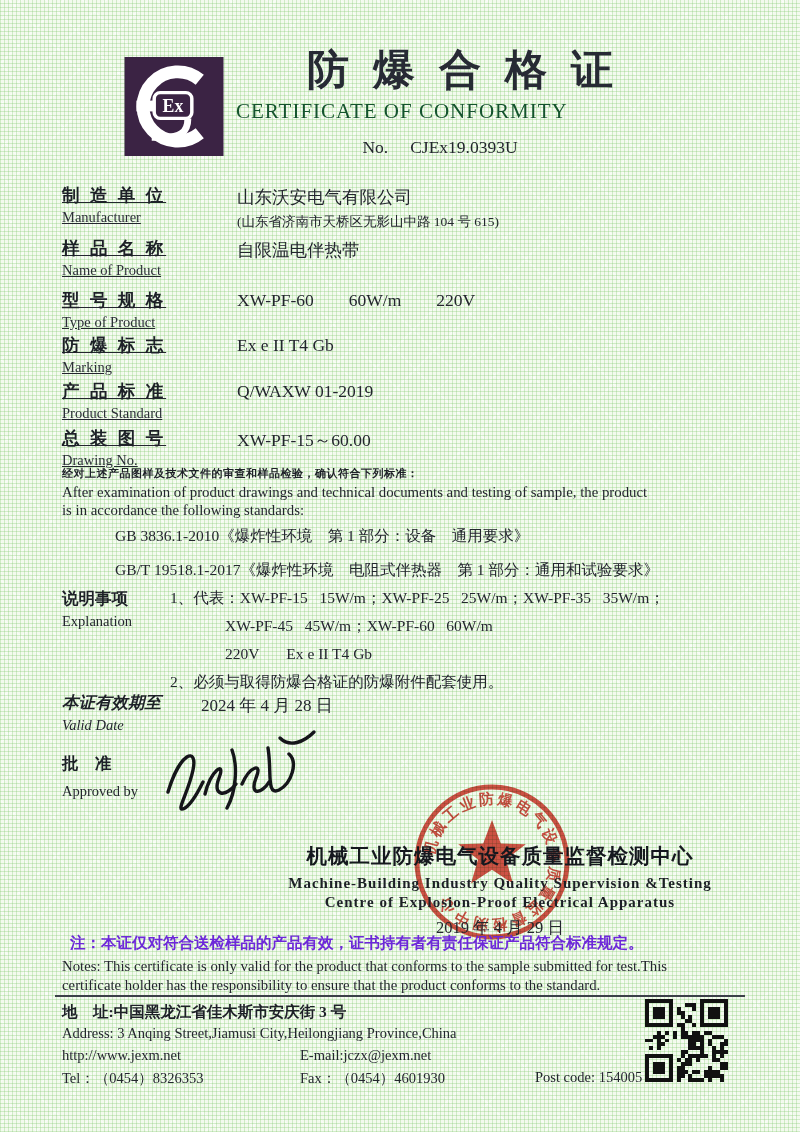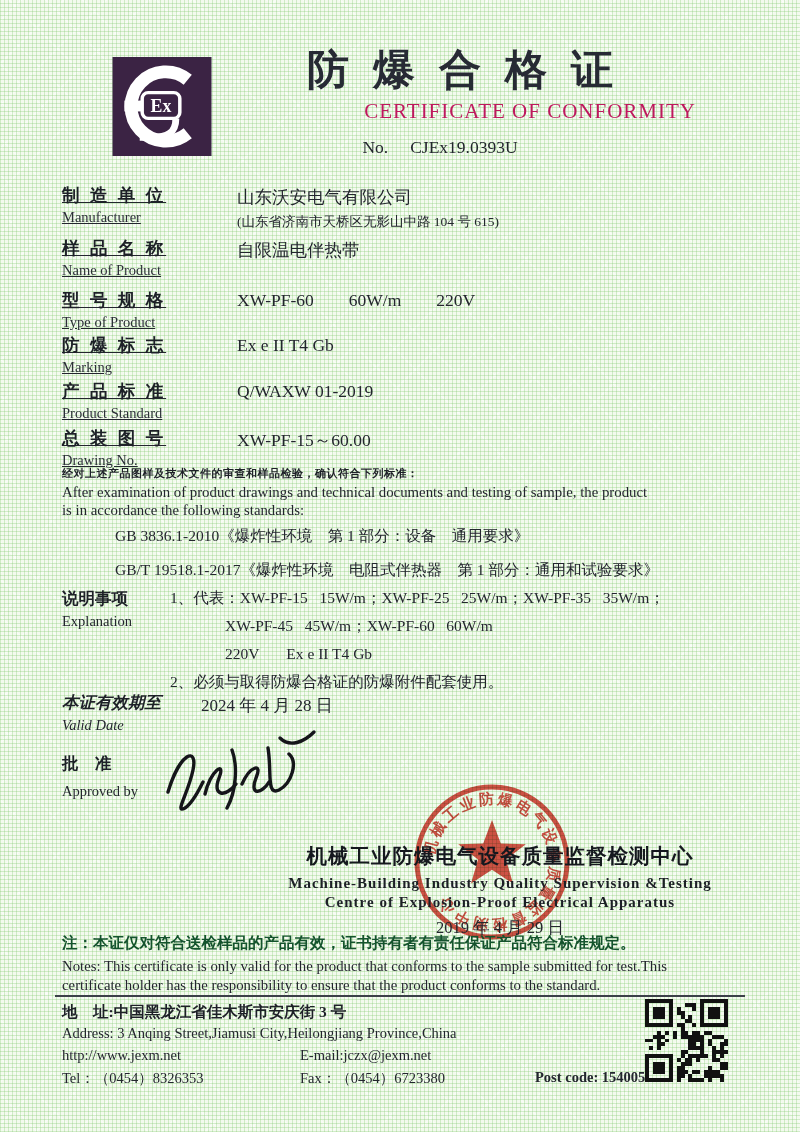--- a/index.html
+++ b/index.html
@@ -7,24 +7,24 @@
        font-family:"Liberation Serif","DejaVu Serif",serif;color:#23262e;}
   .page{position:relative;width:800px;height:1132px;background-color:#f3faee;}
   .page::before{content:"";position:absolute;inset:0;pointer-events:none;
     background-image:
       repeating-linear-gradient(0deg, rgba(124,199,104,.30) 0 1px, transparent 1px 4px),
       repeating-linear-gradient(90deg, rgba(124,199,104,.30) 0 1px, transparent 1px 4px),
       repeating-linear-gradient(45deg, rgba(255,255,255,.45) 0 2px, transparent 2px 26px),
       repeating-linear-gradient(-45deg, rgba(255,255,255,.45) 0 2px, transparent 2px 30px);}
   .abs{position:absolute;}
   
-  .logo{left:112px;top:57px;width:100px;height:99px;}
+  .logo{left:124px;top:57px;width:100px;height:99px;}
   .title-cn{left:220px;top:42px;width:480px;text-align:center;font-size:42px;font-weight:bold;
             letter-spacing:24px;padding-left:24px;box-sizing:border-box;color:#272a34;}
-  .title-en{left:216px;top:99px;width:480px;text-align:right;font-size:21px;letter-spacing:1px;color:#be185d;}
+  .title-en{left:236px;top:99px;width:480px;text-align:left;font-size:21px;letter-spacing:1px;color:#14532d;}
   .no-line{left:220px;top:137px;width:440px;text-align:center;font-size:17.5px;color:#23262e;}
   .no-line .gap{display:inline-block;width:22px;}
   
   .field{position:absolute;left:62px;right:30px;display:flex;}
   .flabel{width:175px;flex:0 0 175px;text-decoration:underline;}
   .fcn{font-size:17.5px;font-weight:bold;letter-spacing:3px;color:#1d2027;}
   .fen{font-size:14.5px;margin-top:2px;color:#2b2f37;}
   .fv1{font-size:17.5px;white-space:pre;padding-top:2px;}
   .fv2{font-size:13.5px;margin-top:4px;white-space:pre;}
   
@@ -51,31 +51,31 @@
   .signature{left:152px;top:726px;width:180px;height:112px;}
   
   .issuer{left:150px;top:842px;width:700px;text-align:center;}
   .iss-cn{font-size:20.5px;font-weight:bold;letter-spacing:1px;color:#15181e;}
   .iss-en{font-size:15px;font-weight:600;letter-spacing:1px;margin-top:5px;color:#1c1f26;}
   .iss-en2{margin-top:2px;}
   .iss-date{font-size:16.5px;margin-top:6px;white-space:pre;}
   .stamp{left:410px;top:780px;width:164px;height:164px;opacity:.85;mix-blend-mode:multiply;}
   
   .note{left:62px;top:933px;width:690px;}
-  .note-cn{font-size:15.5px;font-weight:bold;color:#14532d;}
+  .note-cn{font-size:15.5px;font-weight:bold;color:#6d28d9;padding-left:8px;}
   .note-en{font-size:14.8px;line-height:18.5px;margin-top:3px;}
   .sep{left:55px;top:995px;width:690px;border-top:2px solid #3c4148;height:0;}
   
   .ft-addr-cn{left:62px;top:1002px;font-size:15.5px;font-weight:600;white-space:pre;color:#1d2027;}
   .ft-addr-en{left:62px;top:1025px;font-size:14.5px;}
   .ft-web{left:62px;top:1047px;font-size:14.5px;}
   .ft-email{left:300px;top:1047px;font-size:14.5px;}
   .ft-tel{left:62px;top:1069px;font-size:14.5px;white-space:pre;}
   .ft-fax{left:300px;top:1069px;font-size:14.5px;white-space:pre;}
-  .ft-post{left:535px;top:1069px;font-size:14.5px;font-weight:bold;}
+  .ft-post{left:535px;top:1069px;font-size:14.5px;}
   .qr{left:645px;top:999px;width:83px;height:83px;}
 </style>
 </head>
 <body>
 
 <div class="page">
 
   <div class="abs logo">
     <svg width="100" height="99" viewBox="0 0 100 100">
       <rect x="0" y="0" width="100" height="100" fill="#3b2344"></rect>
@@ -221,21 +221,21 @@
     </div>
   </div>
 
   <div class="abs sep"></div>
 
   <div class="abs ft-addr-cn">地    址:中国黑龙江省佳木斯市安庆街 3 号</div>
   <div class="abs ft-addr-en">Address: 3 Anqing Street,Jiamusi City,Heilongjiang Province,China</div>
   <div class="abs ft-web">http://www.jexm.net</div>
   <div class="abs ft-email">E-mail:jczx@jexm.net</div>
   <div class="abs ft-tel">Tel：（0454）8326353</div>
-  <div class="abs ft-fax">Fax：（0454）6723380</div>
+  <div class="abs ft-fax">Fax：（0454）4601930</div>
   <div class="abs ft-post">Post code: 154005</div>
 
   <div class="abs qr">
     <svg id="qrsvg" width="83" height="83" viewBox="0 0 21 21" shape-rendering="crispEdges">
         <rect x="0" y="0" width="1" height="1" fill="#111"></rect>
         <rect x="1" y="0" width="1" height="1" fill="#111"></rect>
         <rect x="2" y="0" width="1" height="1" fill="#111"></rect>
         <rect x="3" y="0" width="1" height="1" fill="#111"></rect>
         <rect x="4" y="0" width="1" height="1" fill="#111"></rect>
         <rect x="5" y="0" width="1" height="1" fill="#111"></rect>

